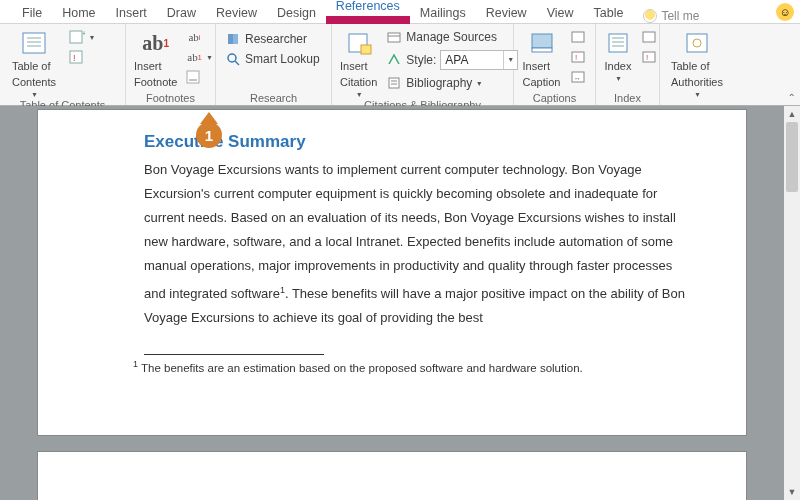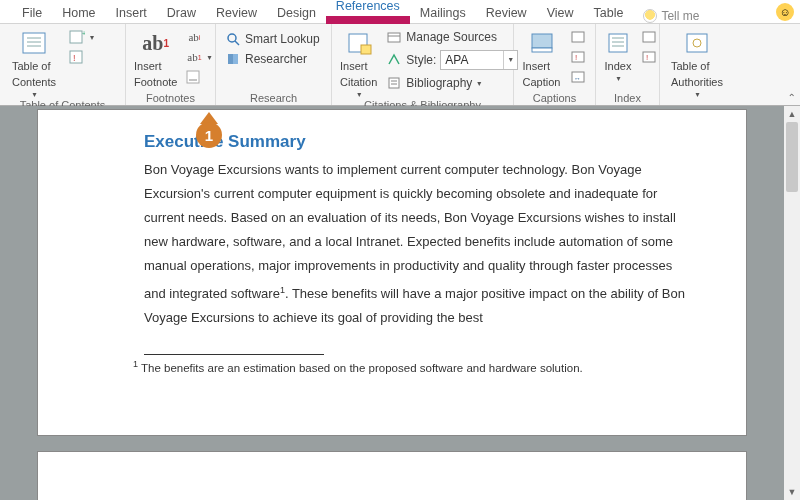--- a/index.html
+++ b/index.html
@@ -132,34 +132,34 @@
     </div>
     <div class="group-label">Footnotes</div>
   </div>
 
   <div class="group" style="width:116px;">
     <div class="group-body">
       <div class="col" style="padding-top:2px;">
         <div class="smbtn">
           <span class="icon-sm">
               <svg width="14" height="14">
+                <rect x="2" y="2" width="5" height="10" fill="#6a9bc9"></rect>
+                <rect x="7" y="2" width="5" height="10" fill="#89b6df"></rect>
+              </svg>
+            </span>
+          <span>Researcher</span>
+        </div>
+        <div class="smbtn">
+          <span class="icon-sm">
+              <svg width="14" height="14">
                 <circle cx="6" cy="6" r="4" fill="none" stroke="#3a7ab8" stroke-width="1.5"></circle>
                 <line x1="9" y1="9" x2="13" y2="13" stroke="#3a7ab8" stroke-width="1.5"></line>
               </svg>
             </span>
           <span>Smart Lookup</span>
-        </div>
-        <div class="smbtn">
-          <span class="icon-sm">
-              <svg width="14" height="14">
-                <rect x="2" y="2" width="5" height="10" fill="#6a9bc9"></rect>
-                <rect x="7" y="2" width="5" height="10" fill="#89b6df"></rect>
-              </svg>
-            </span>
-          <span>Researcher</span>
         </div>
       </div>
     </div>
     <div class="group-label">Research</div>
   </div>
 
   <div class="group" style="width:182px;">
     <div class="group-body">
       <div class="bigbtn" style="width:52px;">
         <span class="icon-lg">

